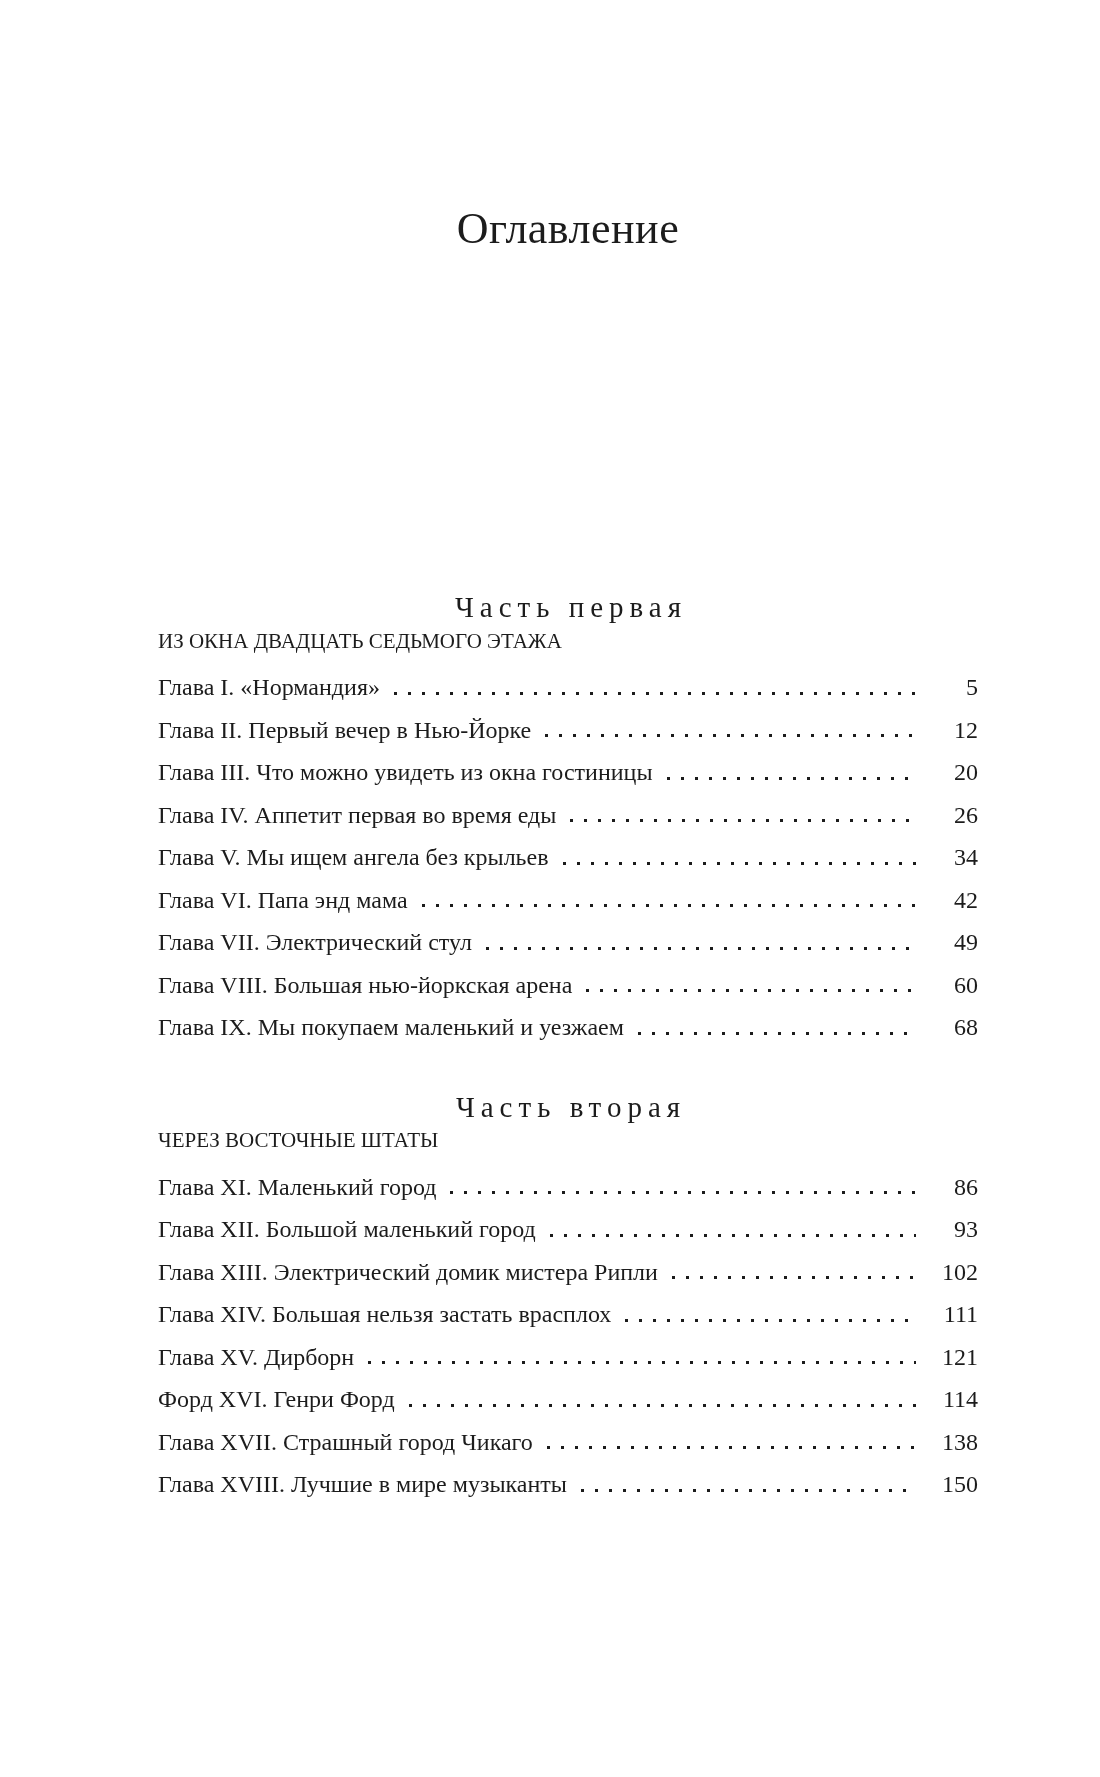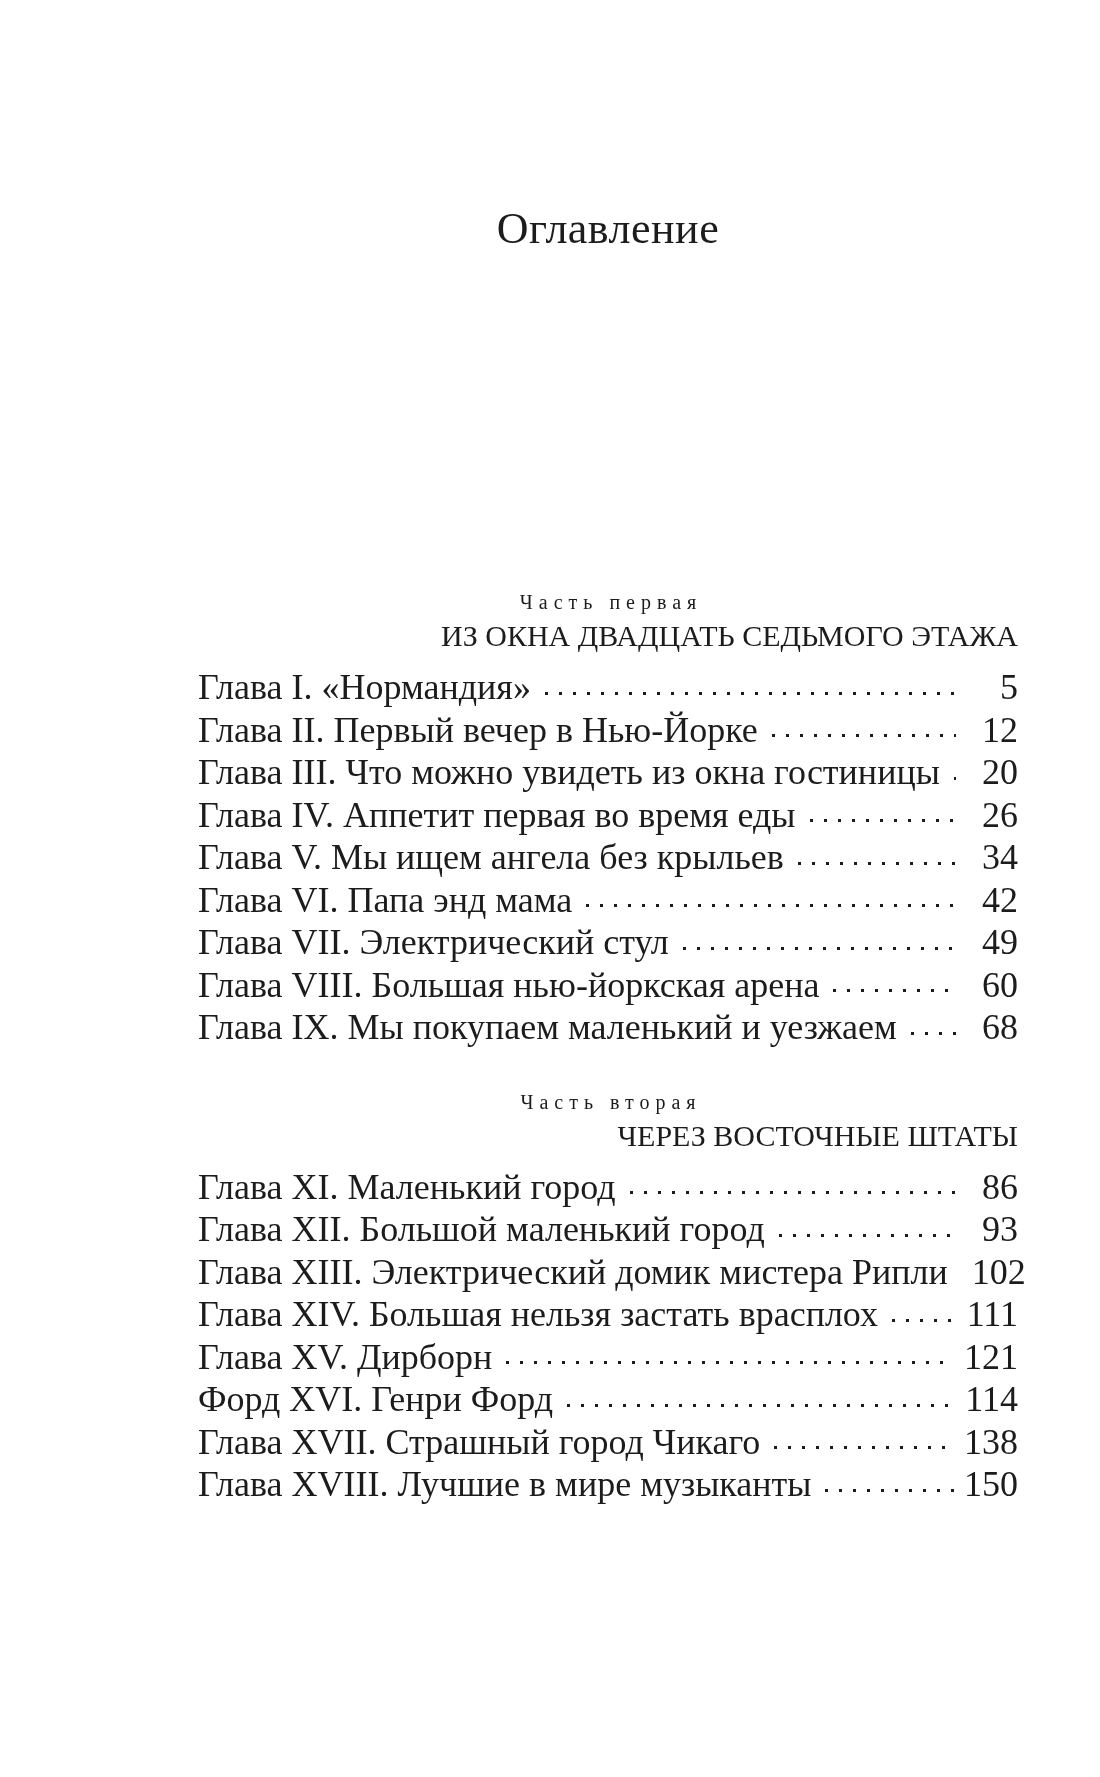--- a/index.html
+++ b/index.html
@@ -18,58 +18,57 @@
   .page {
     position: absolute;
     inset: 0;
     background: #ffffff;
   }
   .toc {
     position: absolute;
     left: 158px;
     top: 206px;
     width: 820px;
-    margin-left: 40px;
   }
   .page-title {
     margin: 0;
     font-size: 44px;
     font-weight: 400;
     line-height: 1.05;
     text-align: center;
     letter-spacing: 0.5px;
   }
   .sections {
     margin-top: 338px;
   }
   .toc-section + .toc-section {
     margin-top: 41px;
     font-family: Liberation Serif, serif;
   }
   .part-label {
-    font-size: 20px;
+    font-size: 29px;
     line-height: 1.2;
     text-align: center;
     letter-spacing: 6px;
     margin-left: 6px; 
   }
   .part-title {
-    font-size: 30px;
+    font-size: 21px;
     line-height: 1.2;
-    text-align: right;
+    text-align: left;
     margin-top: 4px;
   }
   .toc-entry-list {
     margin-top: 12px;
   }
   .toc-row {
     display: flex;
     align-items: baseline;
     line-height: 42.5px;
-    font-size: 36px;
+    font-size: 24px;
     white-space: nowrap;
   }
   .toc-label {
     flex: 0 0 auto;
   }
   .toc-leader {
     flex: 1 1 auto;
     height: 3px;
     align-self: flex-end;
     margin: 0 10px 14px 14px;

